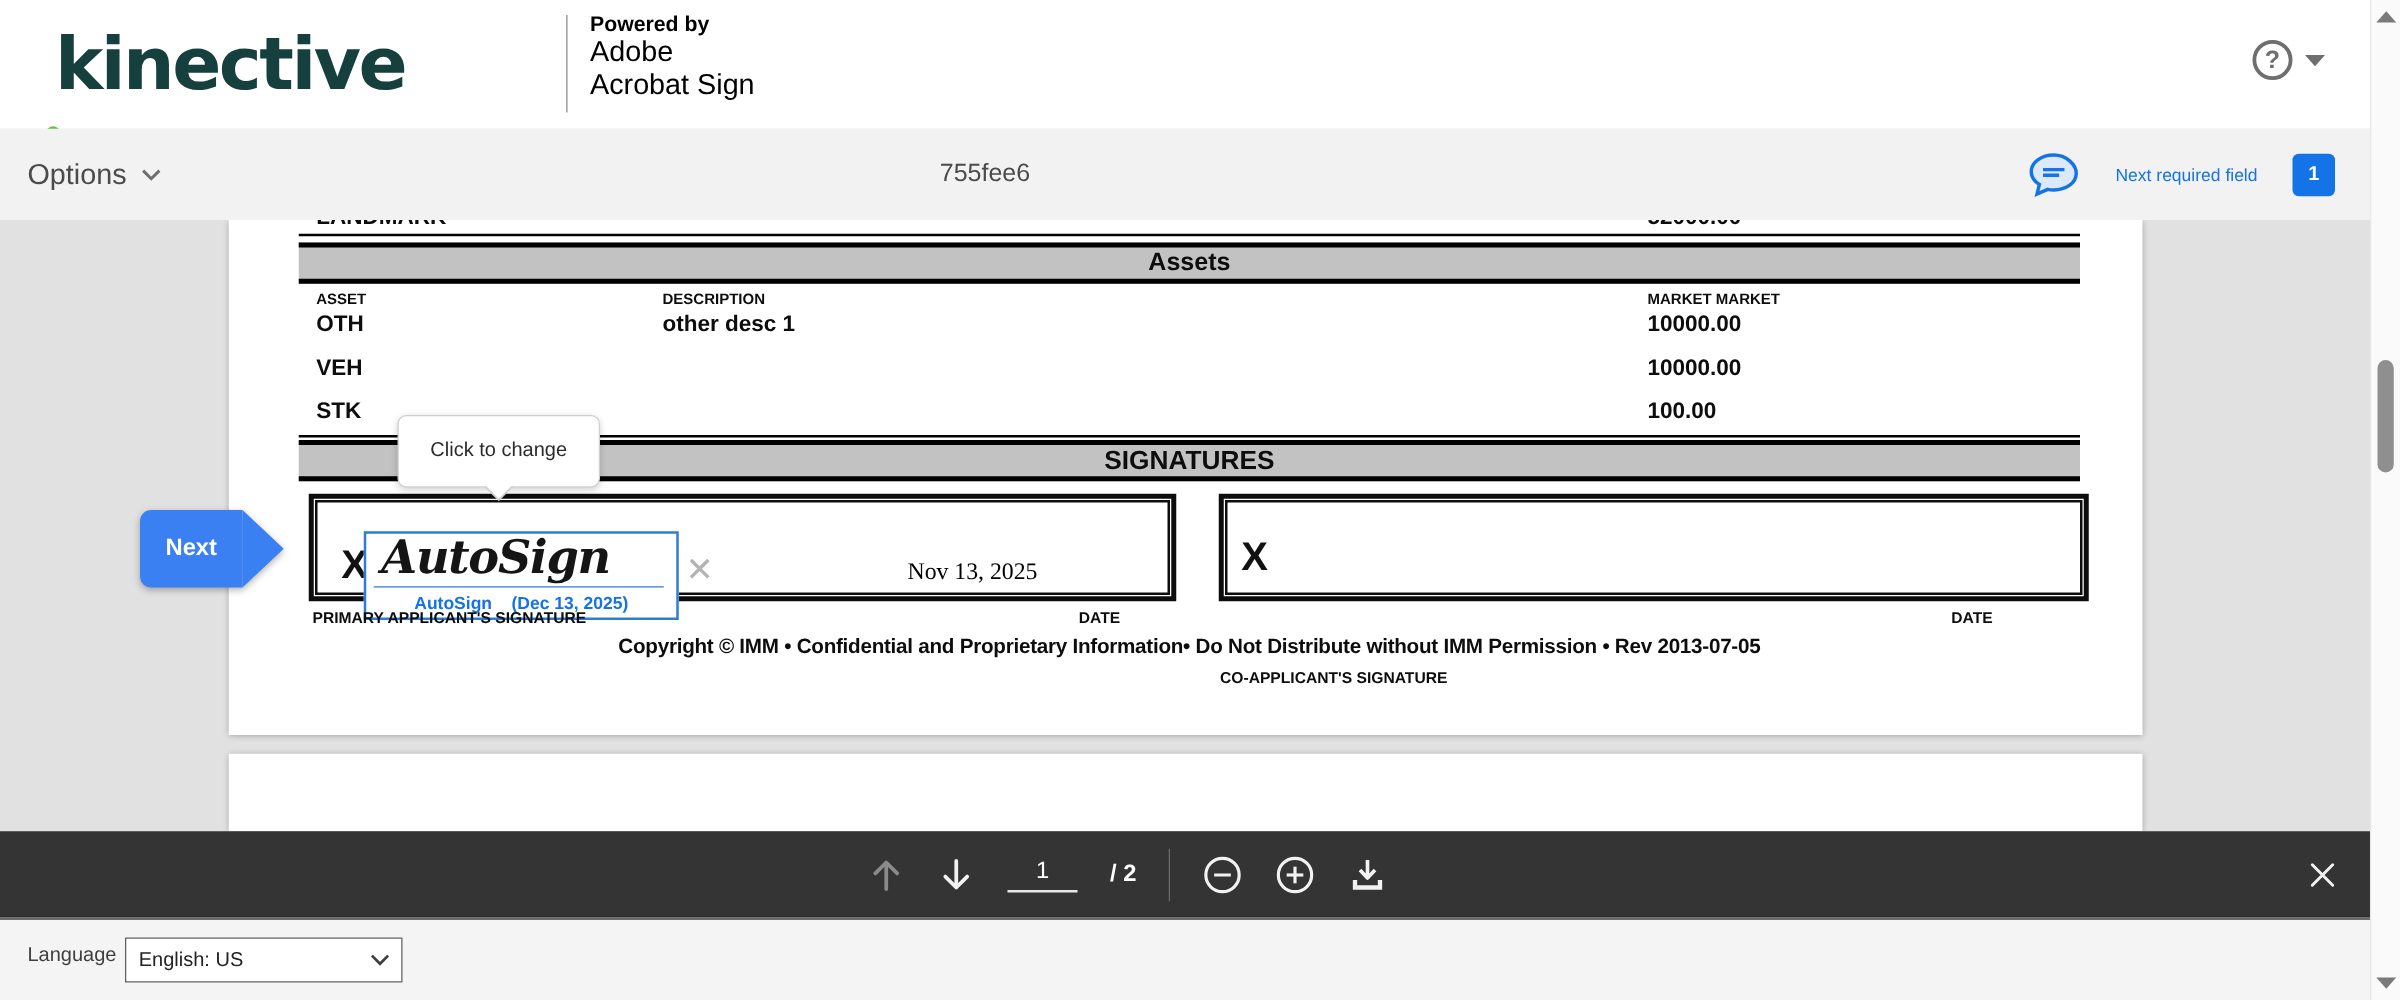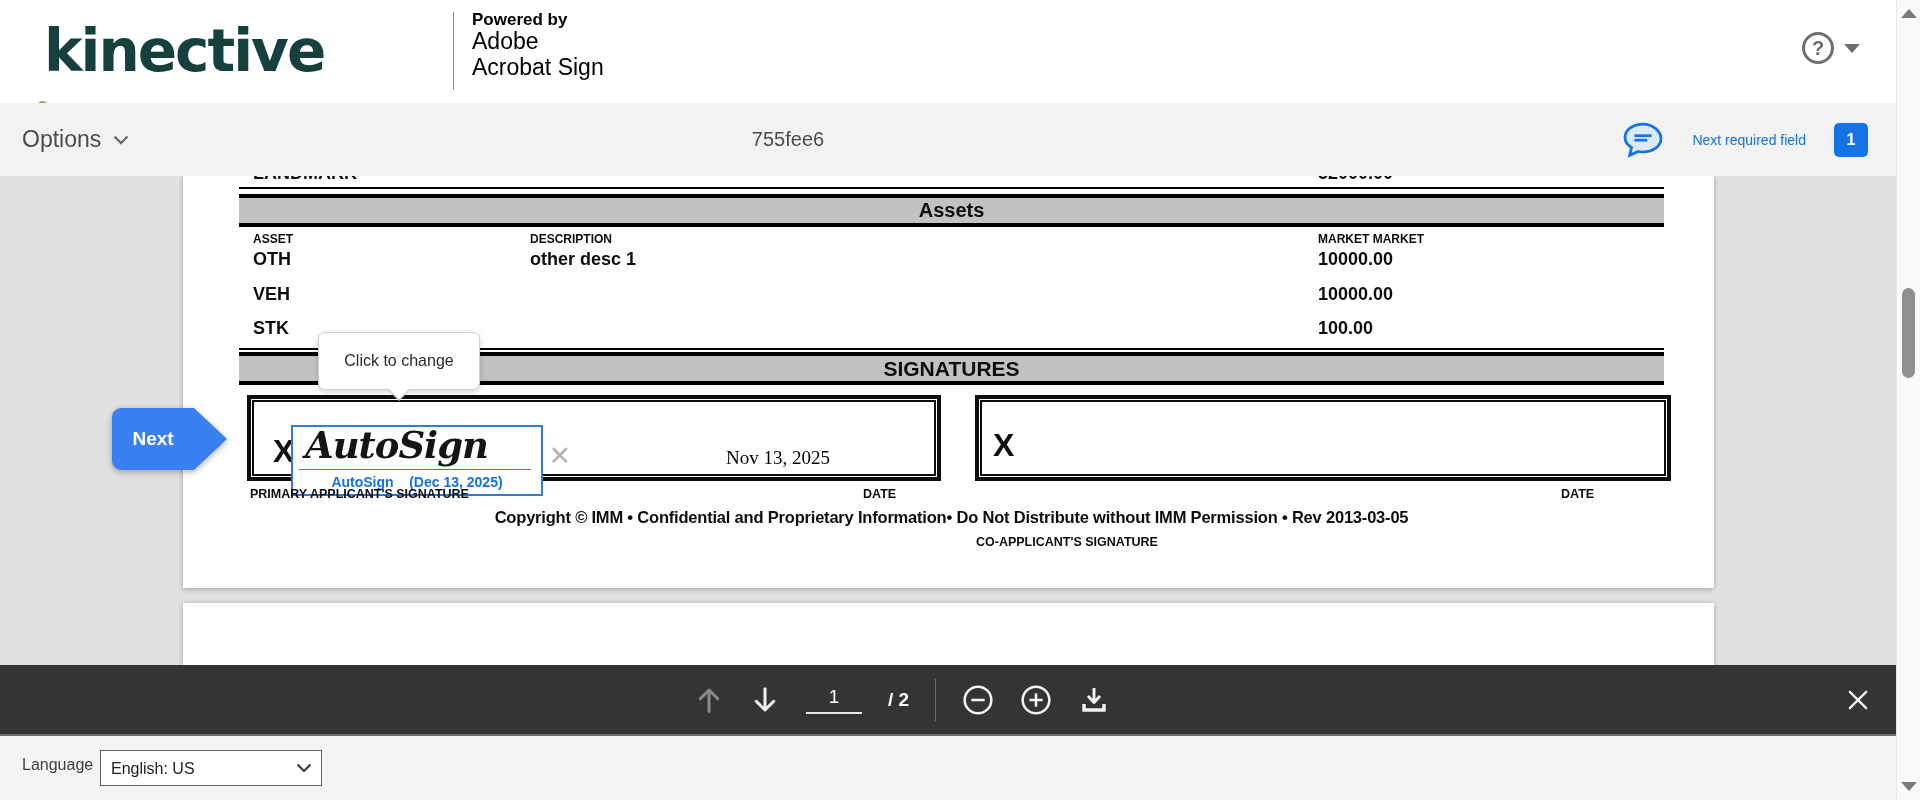--- a/index.html
+++ b/index.html
@@ -221,21 +221,21 @@
       <div class="sigbox sigbox2">
         <div class="inner-line"></div>
         <div class="x-marker x2">X</div>
       </div>
 
       <div class="sig-label lab1">PRIMARY APPLICANT'S SIGNATURE</div>
       <div class="sig-label lab-date1">DATE</div>
       <div class="sig-label lab2">CO-APPLICANT'S SIGNATURE</div>
       <div class="sig-label lab-date2">DATE</div>
 
-      <div class="copyright">Copyright © IMM • Confidential and Proprietary Information• Do Not Distribute without IMM Permission • Rev 2013-03-05</div>
+      <div class="copyright">Copyright © IMM • Confidential and Proprietary Information• Do Not Distribute without IMM Permission • Rev 2013-07-05</div>
     </div>
 
     <div class="page page2"></div>
   </div>
 
   <div class="next-btn">
     <div class="next-rect">
         <span>Next</span>
       </div>
     <div class="next-tip"></div>

